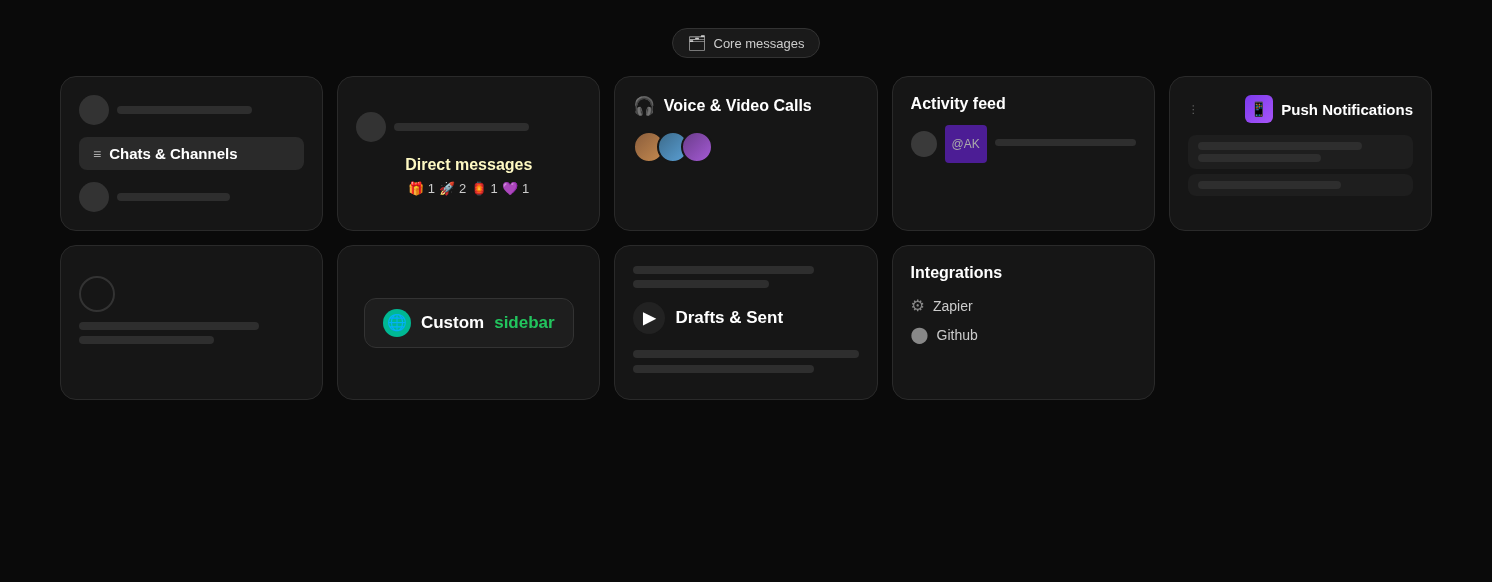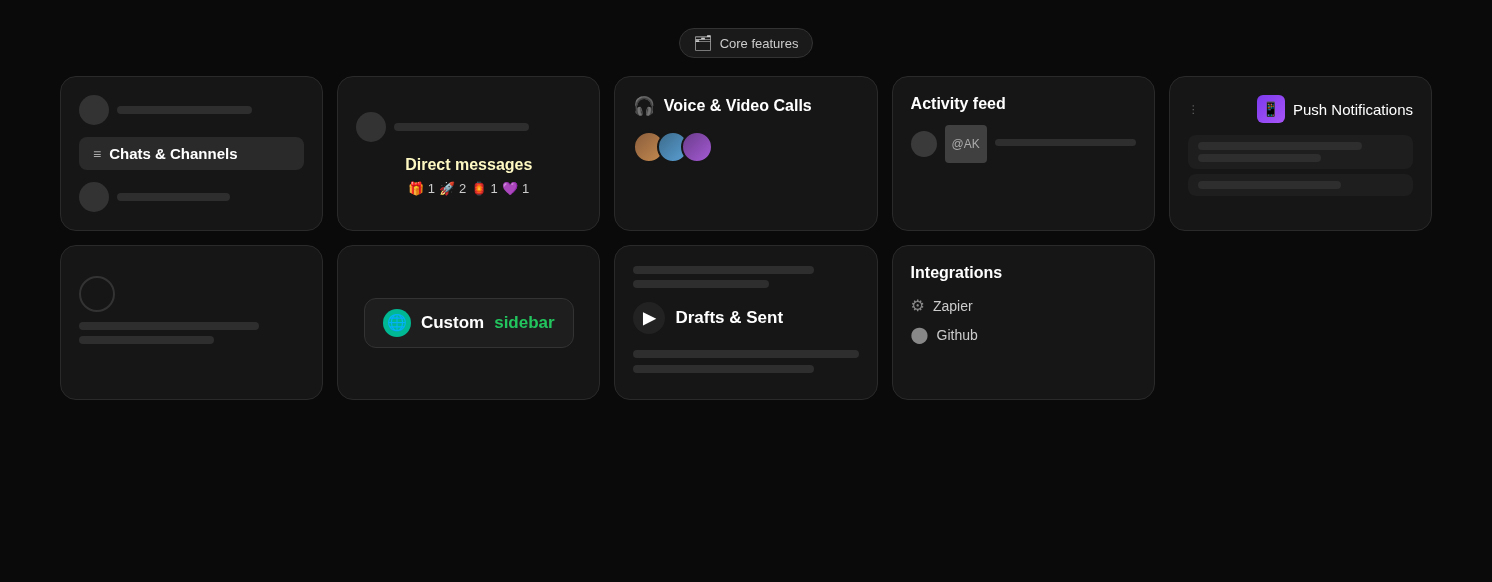--- a/index.html
+++ b/index.html
@@ -220,21 +220,21 @@
     .activity-avatar {
       width: 26px;
       height: 26px;
       border-radius: 50%;
       background: #3a3a3a;
       flex-shrink: 0;
     }
     .activity-mention {
       font-size: 12px;
       color: #aaa;
-      background: #404040;
+      background: #4c1d95;
       border-radius: 4px;
       padding: 12px 7px;
     }
     .activity-lines {
       flex: 1;
     }
     .activity-line {
       height: 7px;
       border-radius: 4px;
       background: #2e2e2e;
@@ -257,21 +257,21 @@
       background: linear-gradient(135deg, #7c3aed, #a855f7);
       border-radius: 6px;
       display: flex;
       align-items: center;
       justify-content: center;
       font-size: 14px;
       flex-shrink: 0;
     }
     .push-title {
       font-size: 15px;
-      font-weight: 400;
+      font-weight: 700;
     }
     .push-dots-icon {
       color: #666;
       font-size: 11px;
       margin-right: auto;
     }
     .push-notification-item {
       background: #1e1e1e;
       border-radius: 8px;
       padding: 7px 10px;
@@ -406,21 +406,21 @@
     .w-60 { width: 60%; }
     .w-80 { width: 80%; }
     .w-50 { width: 50%; }
   </style>
 </head>
 <body>
 
 <div class="page">
   <div class="badge">
     <span class="badge-icon">🗂</span>
-    <span>Core features</span>
+    <span>Core messages</span>
   </div>
 
 
   <div class="cards-grid">
 
     <div class="card card-chats">
       <div class="top-row">
         <div class="avatar-circle"></div>
         <div class="line-placeholder w-60"></div>
       </div>

